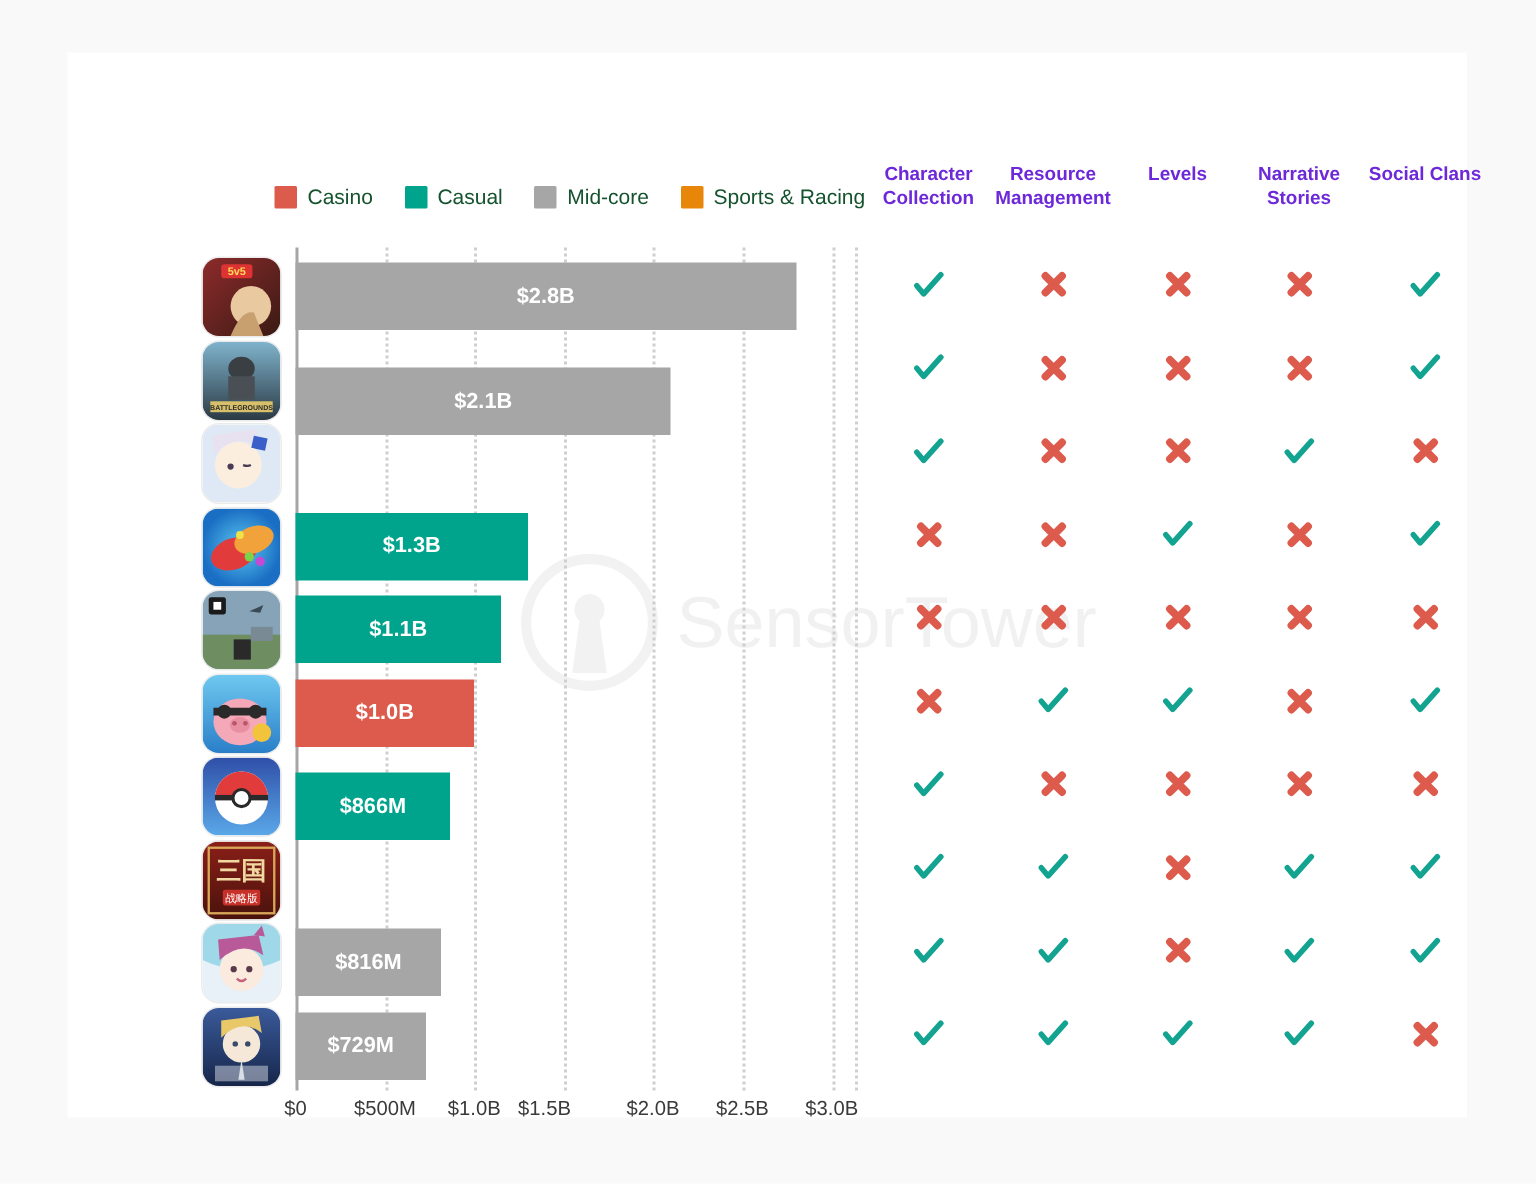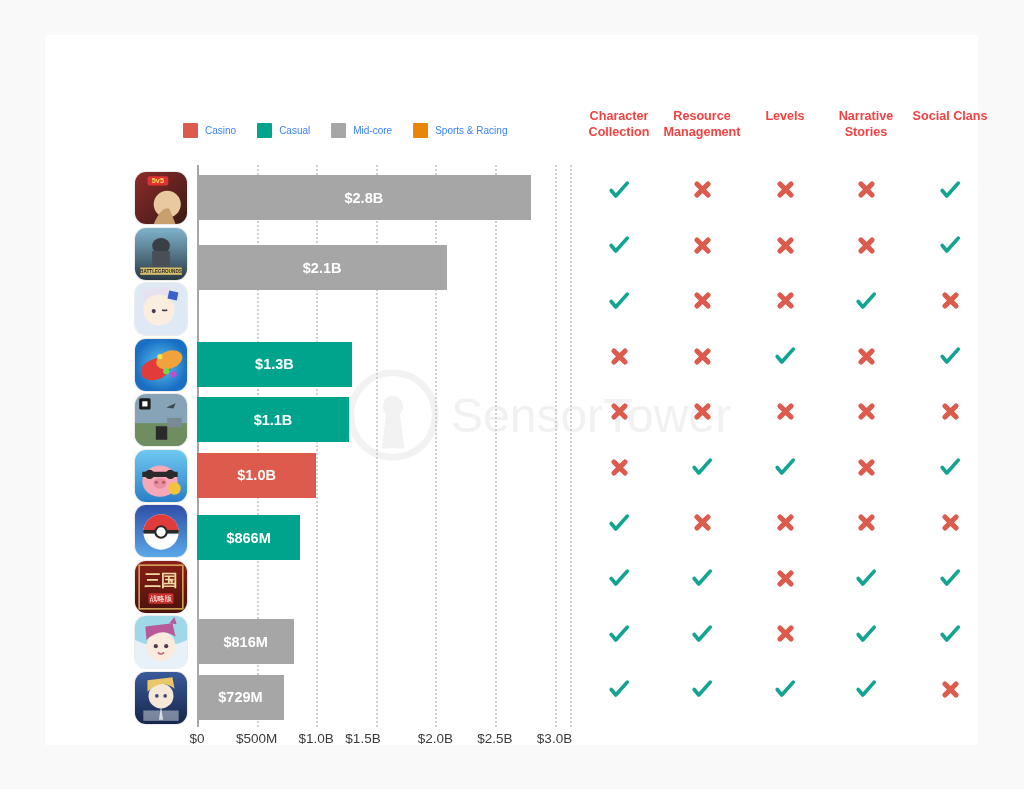--- a/index.html
+++ b/index.html
@@ -57,22 +57,22 @@
     gap: 7px;
     margin-right: 12px;
   }
   .legend-swatch {
     width: 15px;
     height: 15px;
     border-radius: 1px;
     flex: 0 0 auto;
   }
   .legend-label {
-    font-size: 10px;
-    color: #3b82f6;
+    font-size: 14px;
+    color: #14532d;
     text-align: center;
   }
 
   
   #chart {
     position: absolute;
     left: 0;
     top: 0;
     width: 531px;
     height: 710px;
@@ -156,21 +156,21 @@
     left: 531px;
     top: 0;
     width: 493px;
     height: 710px;
   }
   .col-header {
     position: absolute;
     top: 74px;
     font-size: 12.6px;
     font-weight: bold;
-    color: #ef4444;
+    color: #6d28d9;
     text-align: center;
     line-height: 1.25;
     transform: translateX(-50%);
   }
   .cell {
     position: absolute;
     transform: translate(-50%, -50%);
     width: 30px;
     height: 30px;
     display: flex;
@@ -307,21 +307,21 @@
           <rect width="100" height="100" fill="#86a3b8"></rect>
           <rect y="56" width="100" height="44" fill="#6e8e62"></rect>
           <rect x="8" y="8" width="22" height="22" rx="3" fill="#1a1a1a"></rect>
           <rect x="14" y="14" width="10" height="10" fill="#fff"></rect>
           <rect x="40" y="62" width="22" height="26" fill="#2a2a2a"></rect>
           <rect x="62" y="46" width="28" height="18" fill="#7a8a95"></rect>
           <path d="M60 26 l18 -8 -4 10z" fill="#3a4a55"></path>
         </svg>
       </div>
       <div class="row" style="top: 362px; left: 152px; width: 373px;">
-        <div class="bar" style="width: 152px; background: rgb(0, 163, 140);">
+        <div class="bar" style="width: 137px; background: rgb(0, 163, 140);">
           <span class="bar-label">$1.1B</span>
         </div>
       </div>
       <div class="app-icon" style="top: 414.5px;">
         <svg viewBox="0 0 100 100" preserveAspectRatio="none">
           <defs>
             <linearGradient id="g4" x1="0" y1="0" x2="0" y2="1">
               <stop offset="0" stop-color="#6fc8f0"></stop>
               <stop offset="1" stop-color="#2a7fc8"></stop>
             </linearGradient>

